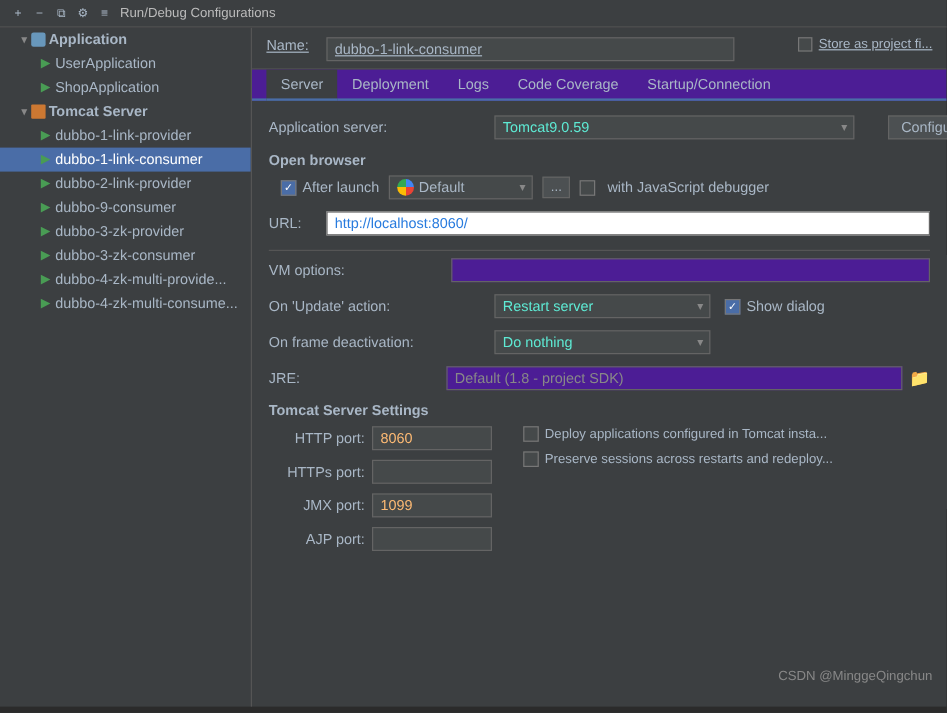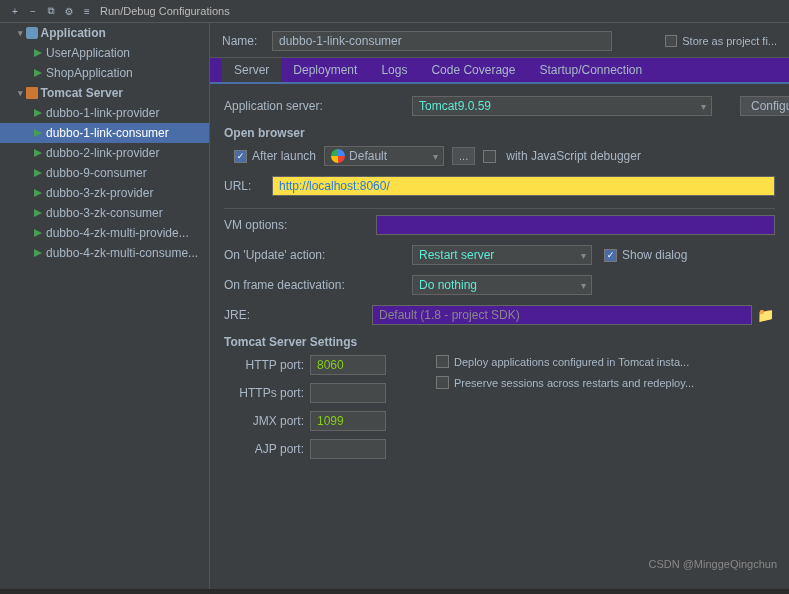--- a/index.html
+++ b/index.html
@@ -116,24 +116,25 @@
       flex: 1;
       background: #3c3f41;
       display: flex;
       flex-direction: column;
       overflow: hidden;
     }
 
     
     .name-row {
       display: flex;
-      align-items: center;
+      align-items: flex-start;
       padding: 8px 12px 6px 12px;
       gap: 10px;
       border-bottom: 1px solid #555;
+      text-decoration: underline;
     }
     .name-label {
       color: #a9b7c6;
       min-width: 40px;
     }
     .name-input {
       flex: 1;
       background: #45494a;
       border: 1px solid #646464;
       color: #a9b7c6;
@@ -324,21 +325,21 @@
       gap: 8px;
       margin-bottom: 12px;
     }
     .url-label {
       color: #a9b7c6;
       min-width: 40px;
       flex-shrink: 0;
     }
     .url-input {
       flex: 1;
-      background: #fde047;
+      background: #ffffff;
       border: 1px solid #646464;
       color: #287bde;
       padding: 2px 6px;
       font-size: 12px;
       outline: none;
     }
 
     
     .divider { border: none; border-top: 1px solid #555; margin: 6px 0; }
 
@@ -372,25 +373,25 @@
       gap: 6px;
     }
     .port-label {
       color: #a9b7c6;
       min-width: 80px;
       text-align: right;
     }
     .port-input {
       background: #45494a;
       border: 1px solid #646464;
-      color: #84cc16;
+      color: #fdba74;
       padding: 2px 6px;
       font-size: 12px;
       outline: none;
-      width: 76px;
+      width: 100px;
     }
     .deploy-checkbox-row {
       display: flex;
       align-items: center;
       gap: 5px;
       margin-bottom: 8px;
       color: #a9b7c6;
       font-size: 11px;
     }
 

